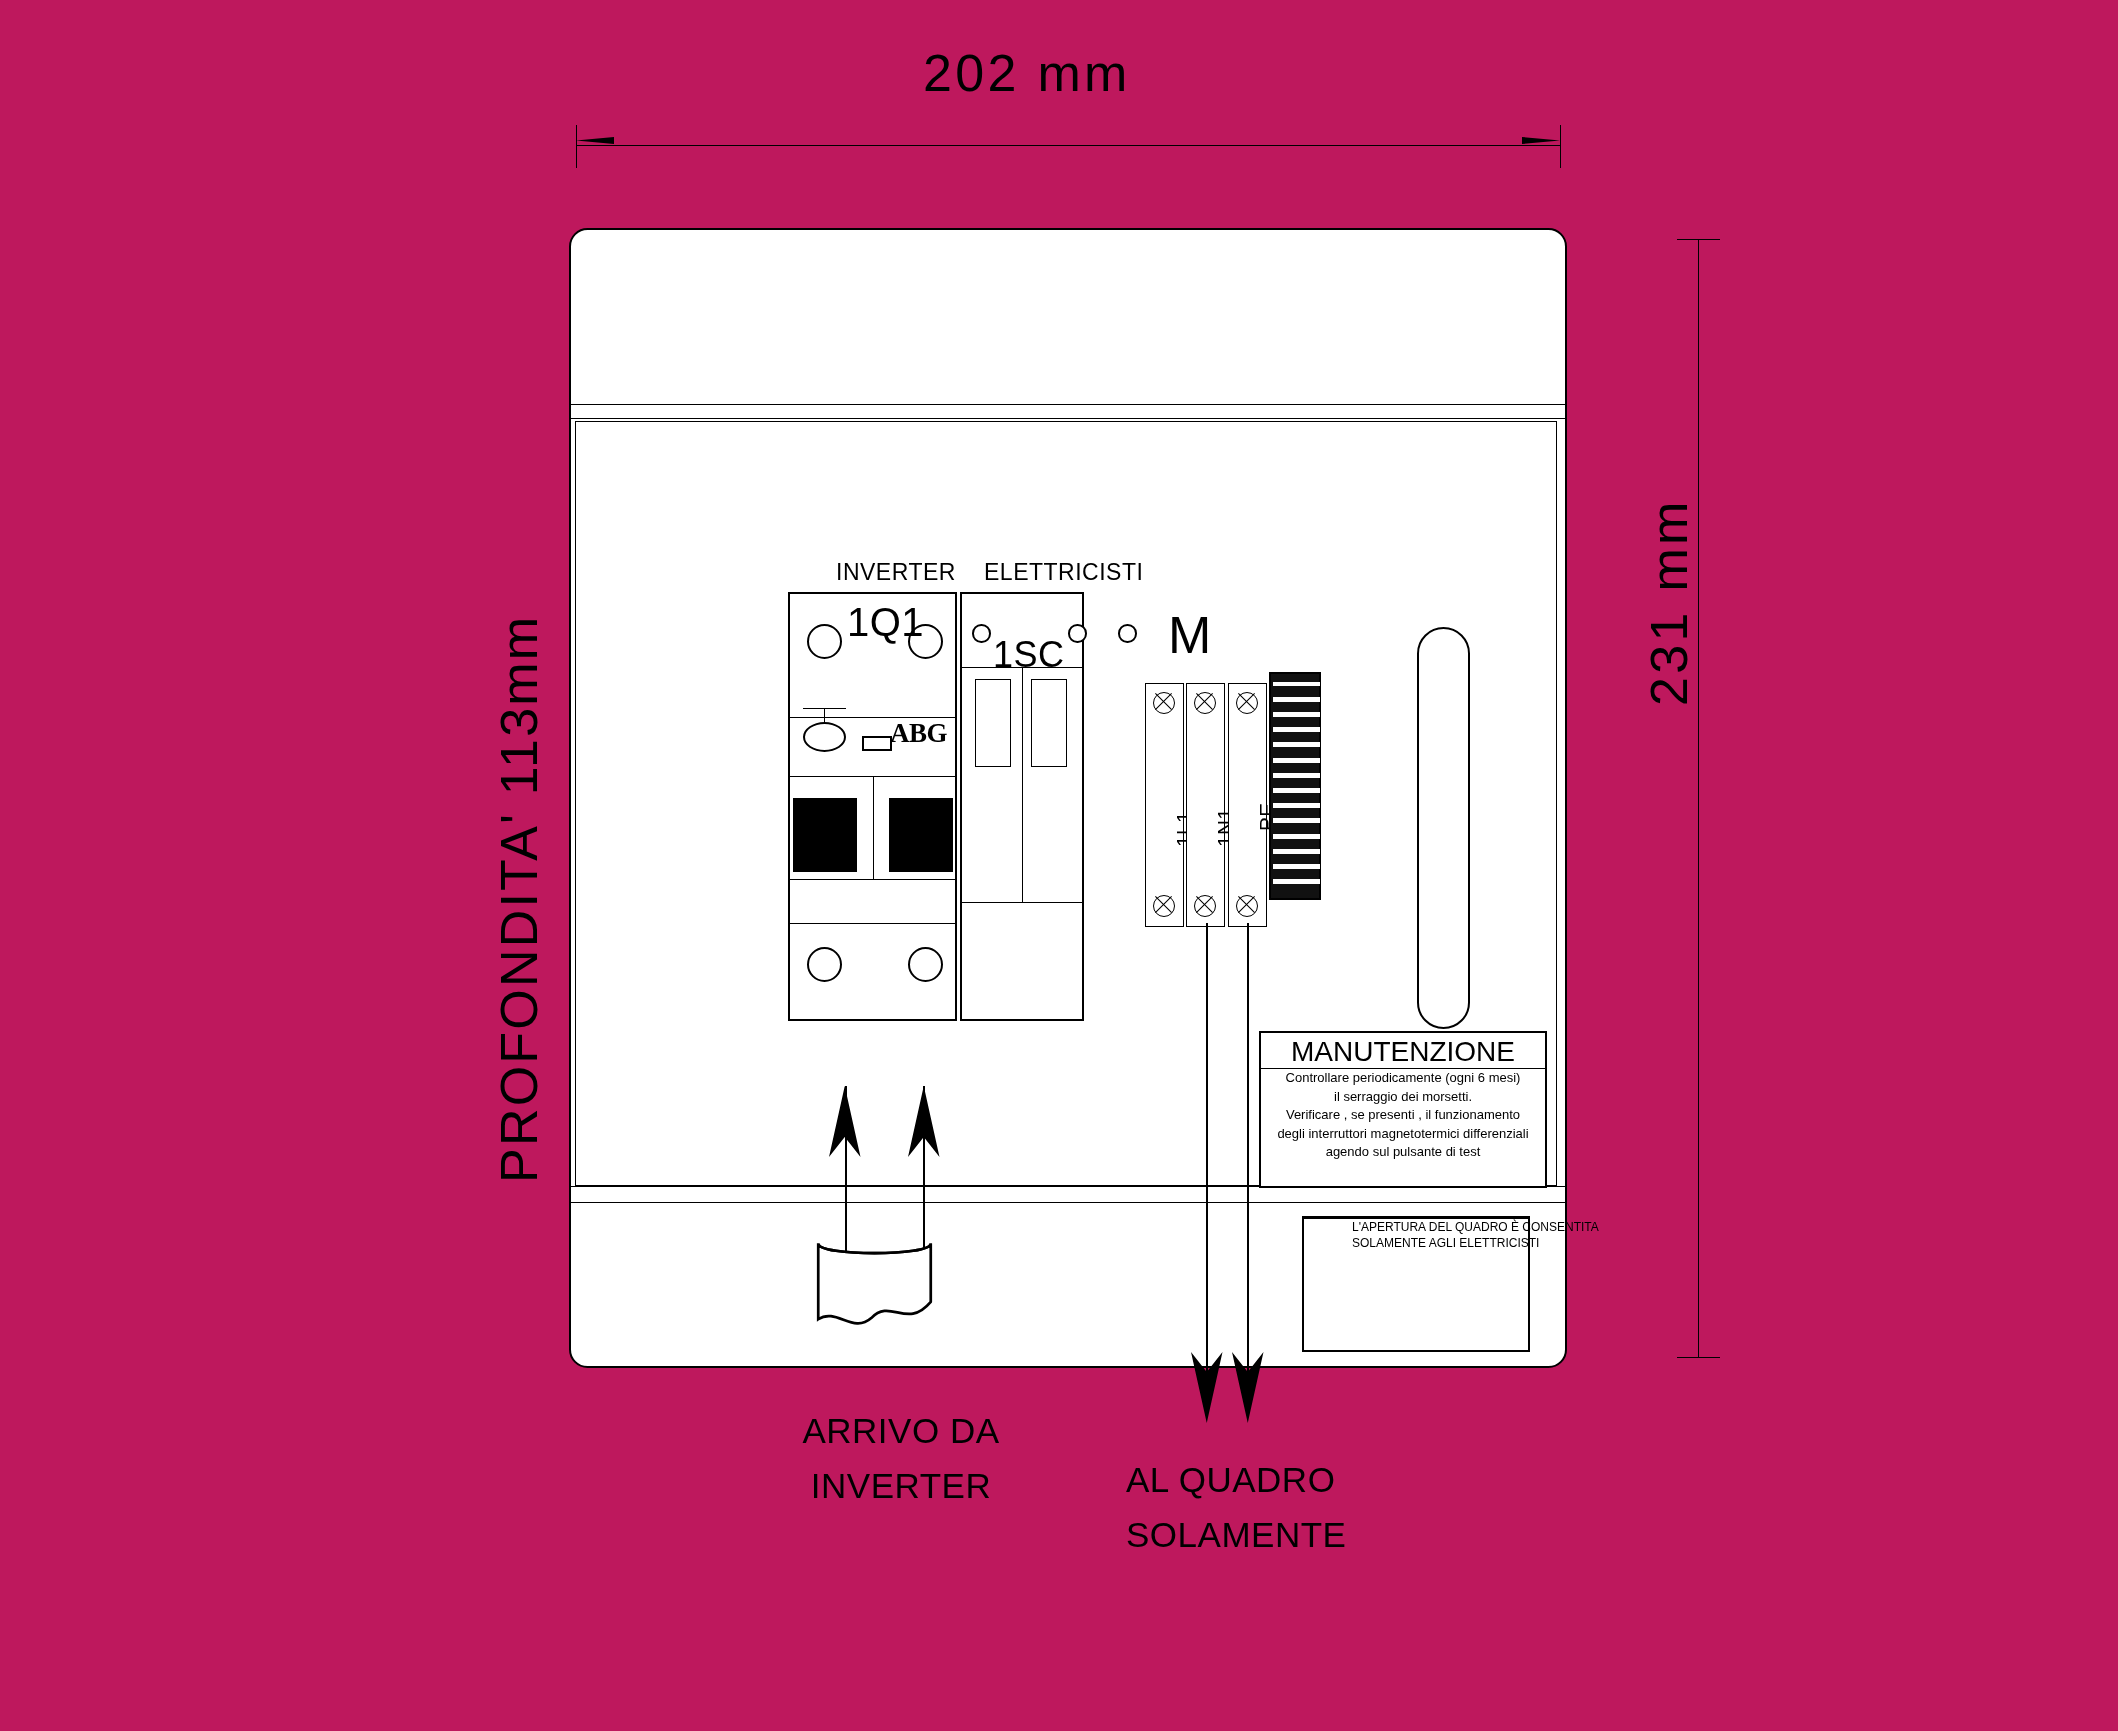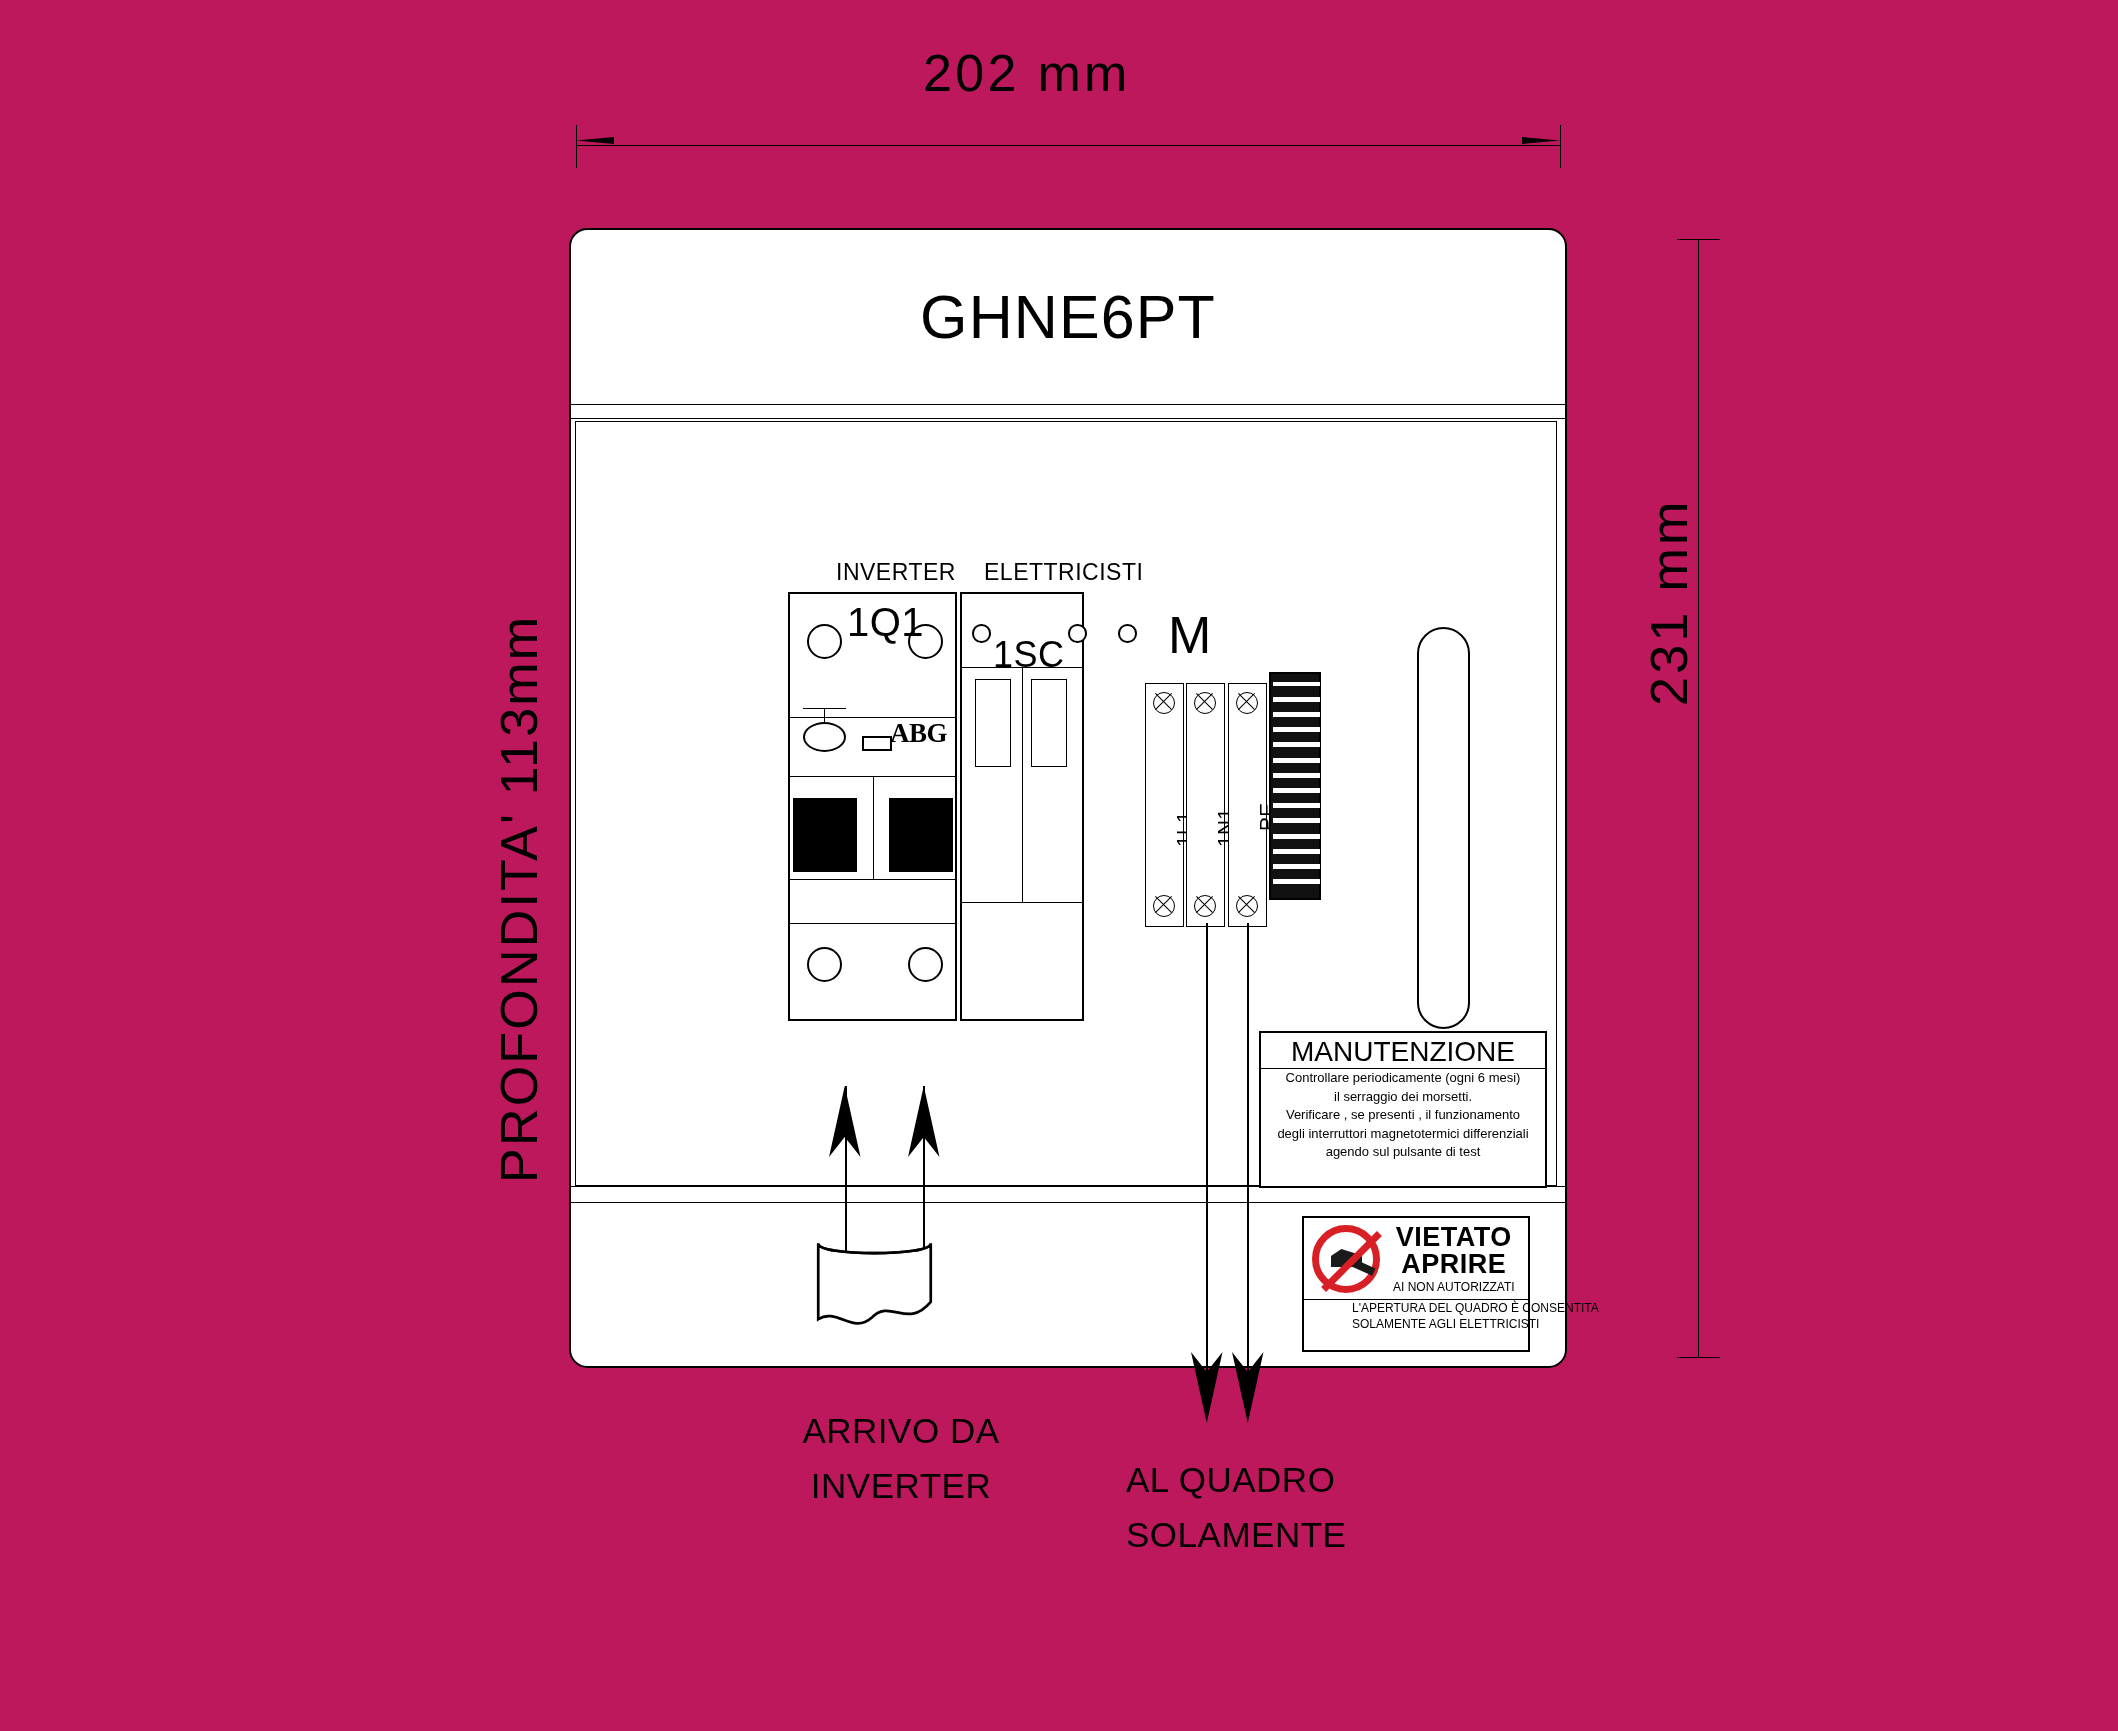--- a/index.html
+++ b/index.html
@@ -369,21 +369,20 @@
 
   <div class="abs dim-left">PROFONDITA' 113mm</div>
 
   <div class="abs" id="enclosure"></div>
   <div class="abs hline" id="title-line-1"></div>
   <div class="abs hline" id="title-line-2"></div>
   <div class="abs" id="inner-panel"></div>
   <div class="abs hline" id="bottom-line-1"></div>
   <div class="abs hline" id="bottom-line-2"></div>
 
-  <div class="abs" id="panel-title">GHNE6PT</div>
 
   <div class="abs dev-label" id="label-inverter">INVERTER</div>
   <div class="abs dev-label" id="label-scaricatore">ELETTRICISTI</div>
 
   <div class="abs" id="mcb"></div>
   <div class="abs hline" id="mcb-div-1"></div>
   <div class="abs hline" id="mcb-div-2"></div>
   <div class="abs hline" id="mcb-div-3"></div>
   <div class="abs hline" id="mcb-div-4"></div>
   <div class="abs vline" id="mcb-vsplit"></div>
@@ -453,32 +452,20 @@
     <div id="maint-title">MANUTENZIONE</div>
     <div class="hline" id="maint-rule"></div>
     <div class="maint-line">Controllare periodicamente (ogni 6 mesi)</div>
     <div class="maint-line">il serraggio dei morsetti.</div>
     <div class="maint-line">Verificare , se presenti , il funzionamento</div>
     <div class="maint-line">degli interruttori magnetotermici differenziali</div>
     <div class="maint-line">agendo sul pulsante di test</div>
   </div>
 
   <div class="abs" id="forbid-plate">
-    <div id="forbid-row">
-      <div id="forbid-sign">
-        <div id="forbid-hand"></div>
-        <div id="forbid-tool"></div>
-        <div id="forbid-slash"></div>
-      </div>
-      <div id="forbid-words">
-        <div class="forbid-big">VIETATO</div>
-        <div class="forbid-big">APRIRE</div>
-        <div class="forbid-small">AI NON AUTORIZZATI</div>
-      </div>
-    </div>
     <div class="hline" id="forbid-rule"></div>
     <div class="forbid-foot">L'APERTURA DEL QUADRO È CONSENTITA</div>
     <div class="forbid-foot">SOLAMENTE AGLI ELETTRICISTI</div>
   </div>
 
   <div class="abs wire" style="left:845px; top:1086px; height:179px;"></div>
   <div class="abs wire" style="left:923px; top:1086px; height:179px;"></div>
   <div class="abs" style="left:829px; top:1086px; width:31.5px; height:71px; background:#000; clip-path:polygon(50% 0, 100% 100%, 50% 72%, 0 100%);"></div>
   <div class="abs" style="left:908px; top:1086px; width:31.5px; height:71px; background:#000; clip-path:polygon(50% 0, 100% 100%, 50% 72%, 0 100%);"></div>
 

